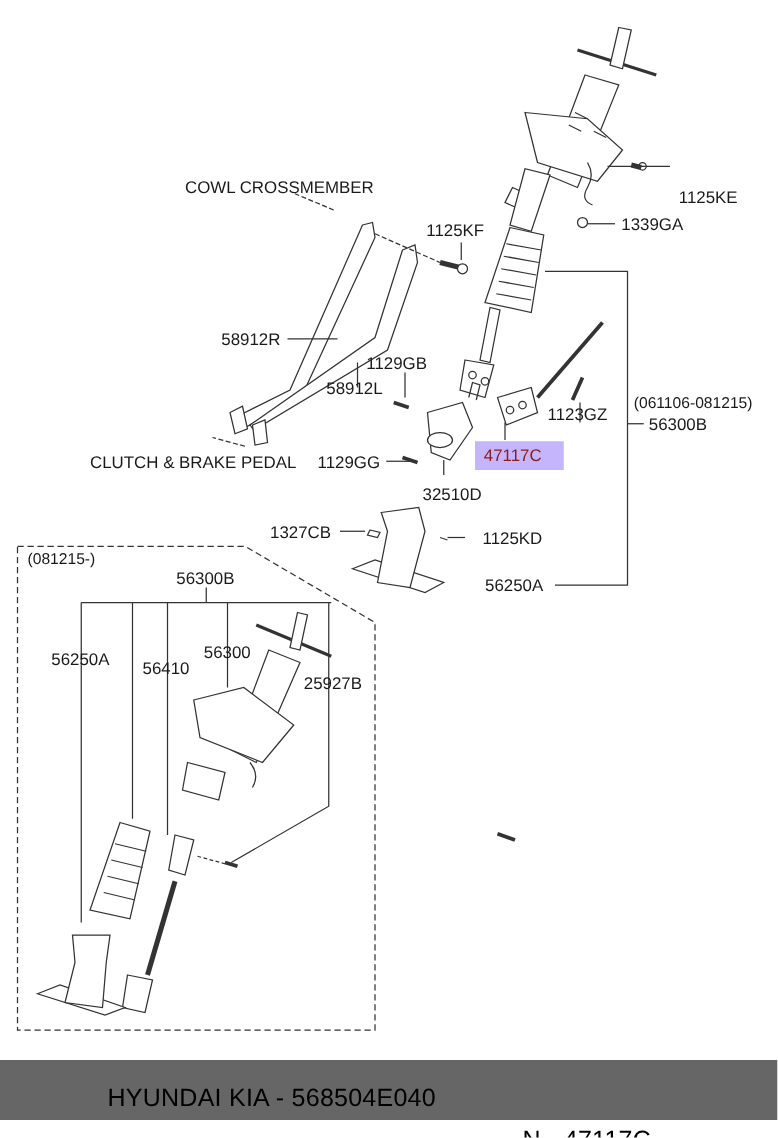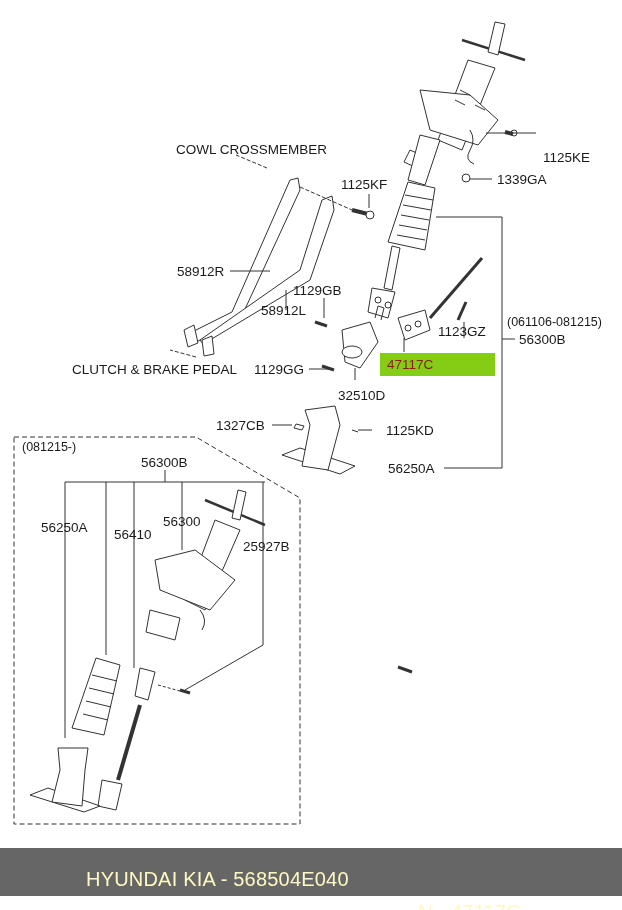--- a/index.html
+++ b/index.html
@@ -1,28 +1,28 @@
 <!DOCTYPE html>
 <html><head>
   <meta charset="utf-8">
   <style>
     html, body { margin: 0; padding: 0; background: #ffffff; }
     body { width: 622px; height: 910px; position: relative; overflow: hidden;
            font-family: "Liberation Sans", sans-serif; color: #222; }
     #diagram { position: absolute; left: 0; top: 0; width: 622px; height: 848px; }
     .lbl { position: absolute; font-size: 13.5px; line-height: 15px; white-space: nowrap; color: #1a1a1a; }
     .hl { position: absolute; left: 380px; top: 353px; width: 71px; height: 23px;
-          background: #84cc16; padding-left: 44px; }
+          background: #c4b5fd; }
     .hl span { position: absolute; left: 7px; top: 4px; font-size: 13.5px; color: #8b1a1a; }
     .legend-box { position: absolute; left: 373px; top: 627px; width: 63px; height: 65px;
                   border: 1px solid #555; background: #fff; }
     .legend-box .hd { height: 19px; border-bottom: 1px solid #555; font-size: 13px;
                       text-align: center; line-height: 19px; }
     #footer { position: absolute; left: 0; top: 848px; width: 622px; height: 48px;
-              background: #666666; color: #fef9c3; text-align: right; }
+              background: #666666; color: #000000; text-align: right; }
     #footer .txt { position: absolute; top: 20px; font-size: 20px; letter-spacing: 0.2px; }
   </style>
 </head>
 <body>
 
 <div id="diagram">
   <svg width="622" height="848" viewBox="0 0 622 848">
     <g fill="none" stroke="#333" stroke-width="1">
 
       <g>
@@ -134,21 +134,21 @@
       <g>
         <path d="M30 795 L48 788 L100 806 L84 812 Z" fill="#fff"></path>
         <path d="M58 748 L88 748 L85 770 L82 806 L52 802 L60 770 Z" fill="#fff"></path>
       </g>
 
       <path d="M398 667 l14 5" stroke-width="3"></path>
     </g>
   </svg>
 
   
-  <span class="lbl" style="left:148px;top:142px;margin-left:28px;">COWL CROSSMEMBER</span>
+  <span class="lbl" style="left:148px;top:142px;">COWL CROSSMEMBER</span>
   <span class="lbl" style="left:543px;top:126px;margin-top:24px;">1125KE</span>
   <span class="lbl" style="left:497px;top:172px;">1339GA</span>
   <span class="lbl" style="left:341px;top:177px;">1125KF</span>
   <span class="lbl" style="left:177px;top:264px;">58912R</span>
   <span class="lbl" style="left:293px;top:283px;">1129GB</span>
   <span class="lbl" style="left:261px;top:303px;">58912L</span>
   <span class="lbl" style="left:72px;top:362px;">CLUTCH &amp; BRAKE  PEDAL</span>
   <span class="lbl" style="left:254px;top:362px;">1129GG</span>
   <span class="lbl" style="left:338px;top:388px;">32510D</span>
   <div class="hl">

